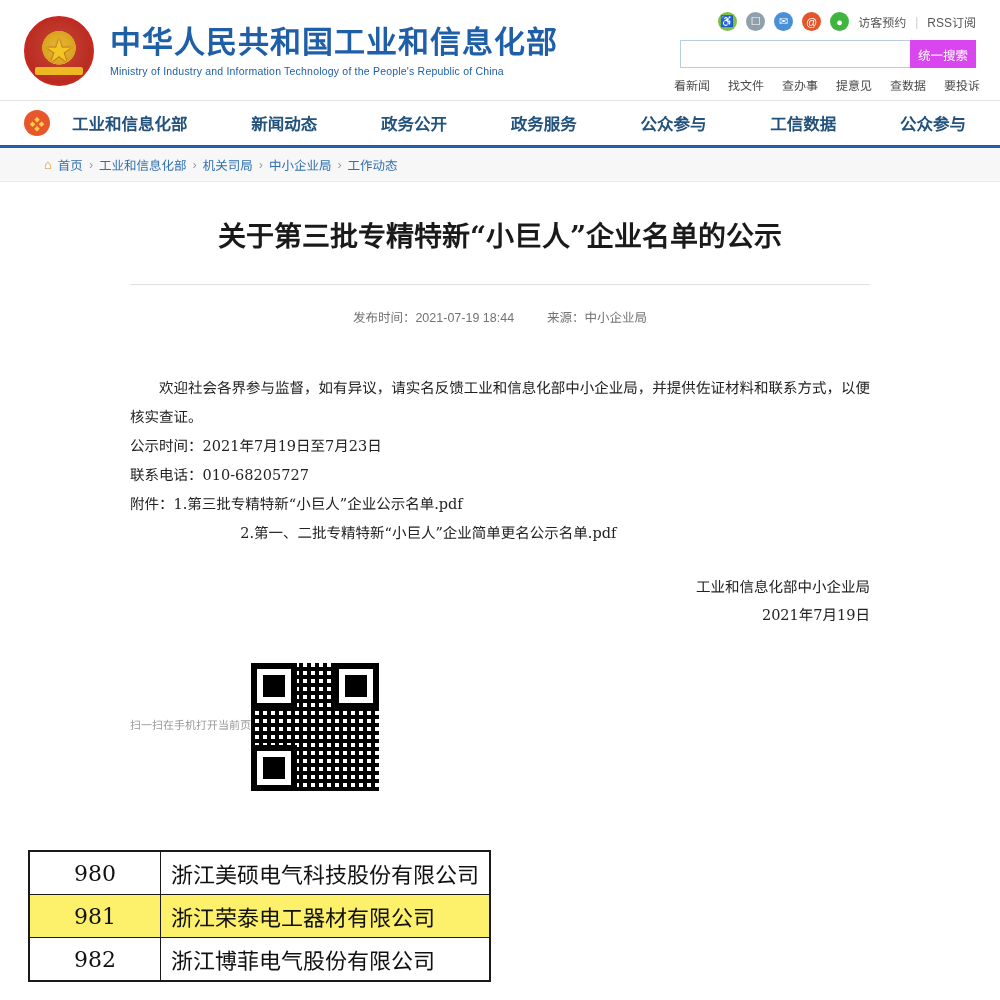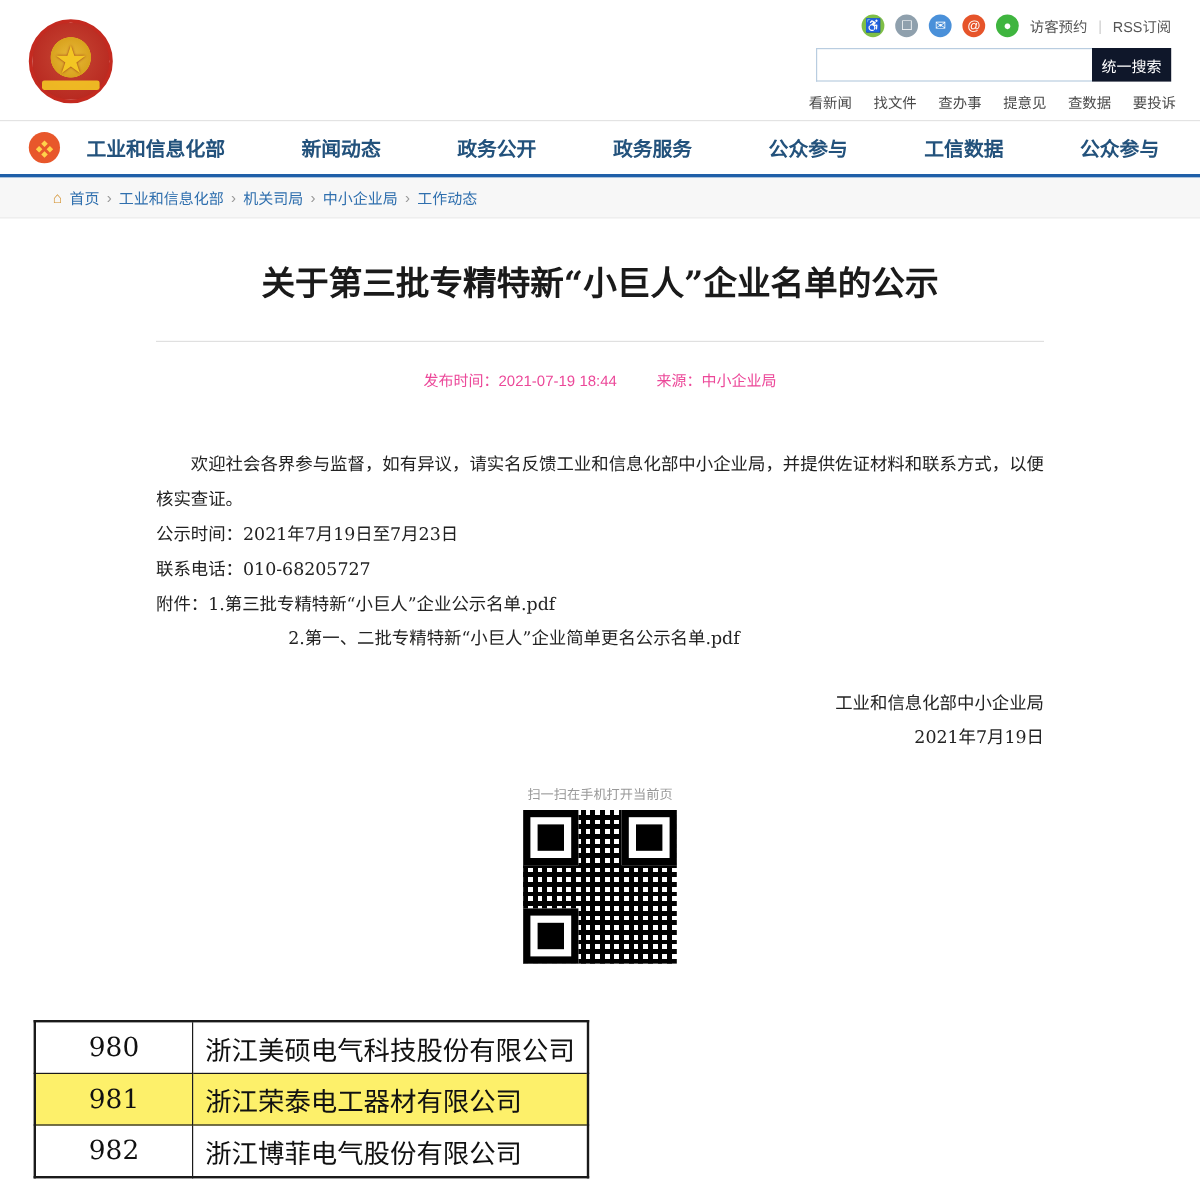--- a/index.html
+++ b/index.html
@@ -120,21 +120,21 @@
     border: 1px solid #b9cde0;
     border-right: none;
     padding: 0 8px;
     font-size: 12px;
     outline: none;
     color: #333;
   }
   .searchbox button {
     width: 66px;
     height: 28px;
-    background: #0f172a;
+    background: #d946ef;
     color: #fff;
     border: none;
     font-size: 12.5px;
     cursor: pointer;
     font-family: "Liberation Sans", sans-serif;
   }
   .quicklinks {
     position: absolute;
     right: 20px;
     top: 76px;
@@ -208,21 +208,21 @@
     text-align: center;
     font-family: "DejaVu Serif", "Liberation Serif", serif;
     font-size: 28px;
     font-weight: bold;
     color: #1a1a1a;
     line-height: 1.5;
   }
   .art-meta {
     text-align: center;
     font-size: 12.5px;
-    color: #ec4899;
+    color: #737373;
     margin-top: 26px;
     padding-bottom: 10px;
     border-top: 1px solid #e0e0e0;
     padding-top: 22px;
   }
   .art-meta .gap { display: inline-block; width: 26px; }
 
   .art-body {
     margin-top: 38px;
     font-family: "DejaVu Serif", "Liberation Serif", serif;
@@ -238,23 +238,23 @@
     margin-top: 26px;
     text-align: right;
     font-family: "DejaVu Serif", "Liberation Serif", serif;
     font-size: 14.5px;
     line-height: 1.9;
     color: #222;
   }
 
   
   .qr-wrap {
-    margin-top: 24px;
-    display: flex;
-    flex-direction: column;
+    margin-top: 34px;
+    display: flex;
+    flex-direction: row;
     align-items: center;
   }
   .qr-cap {
     font-size: 11px;
     color: #999;
     margin-bottom: 6px;
   }
   .qr {
     width: 128px;
     height: 128px;
@@ -308,20 +308,24 @@
     background: #fdf06a;
     margin-top: 24px;
   }
 </style>
 </head>
 <body>
 
 <div class="header">
   <div class="logo-row">
     <div class="emblem"></div>
+    <div>
+      <div class="brand-cn">中华人民共和国工业和信息化部</div>
+      <div class="brand-en">Ministry of Industry and Information Technology of the People's Republic of China</div>
+    </div>
   </div>
 
   <div class="util">
     <span class="ico access">♿</span>
     <span class="ico mobile">☐</span>
     <span class="ico mail">✉</span>
     <span class="ico weibo">@</span>
     <span class="ico wechat">●</span>
     <a>访客预约</a>
     <span class="sep">|</span>

